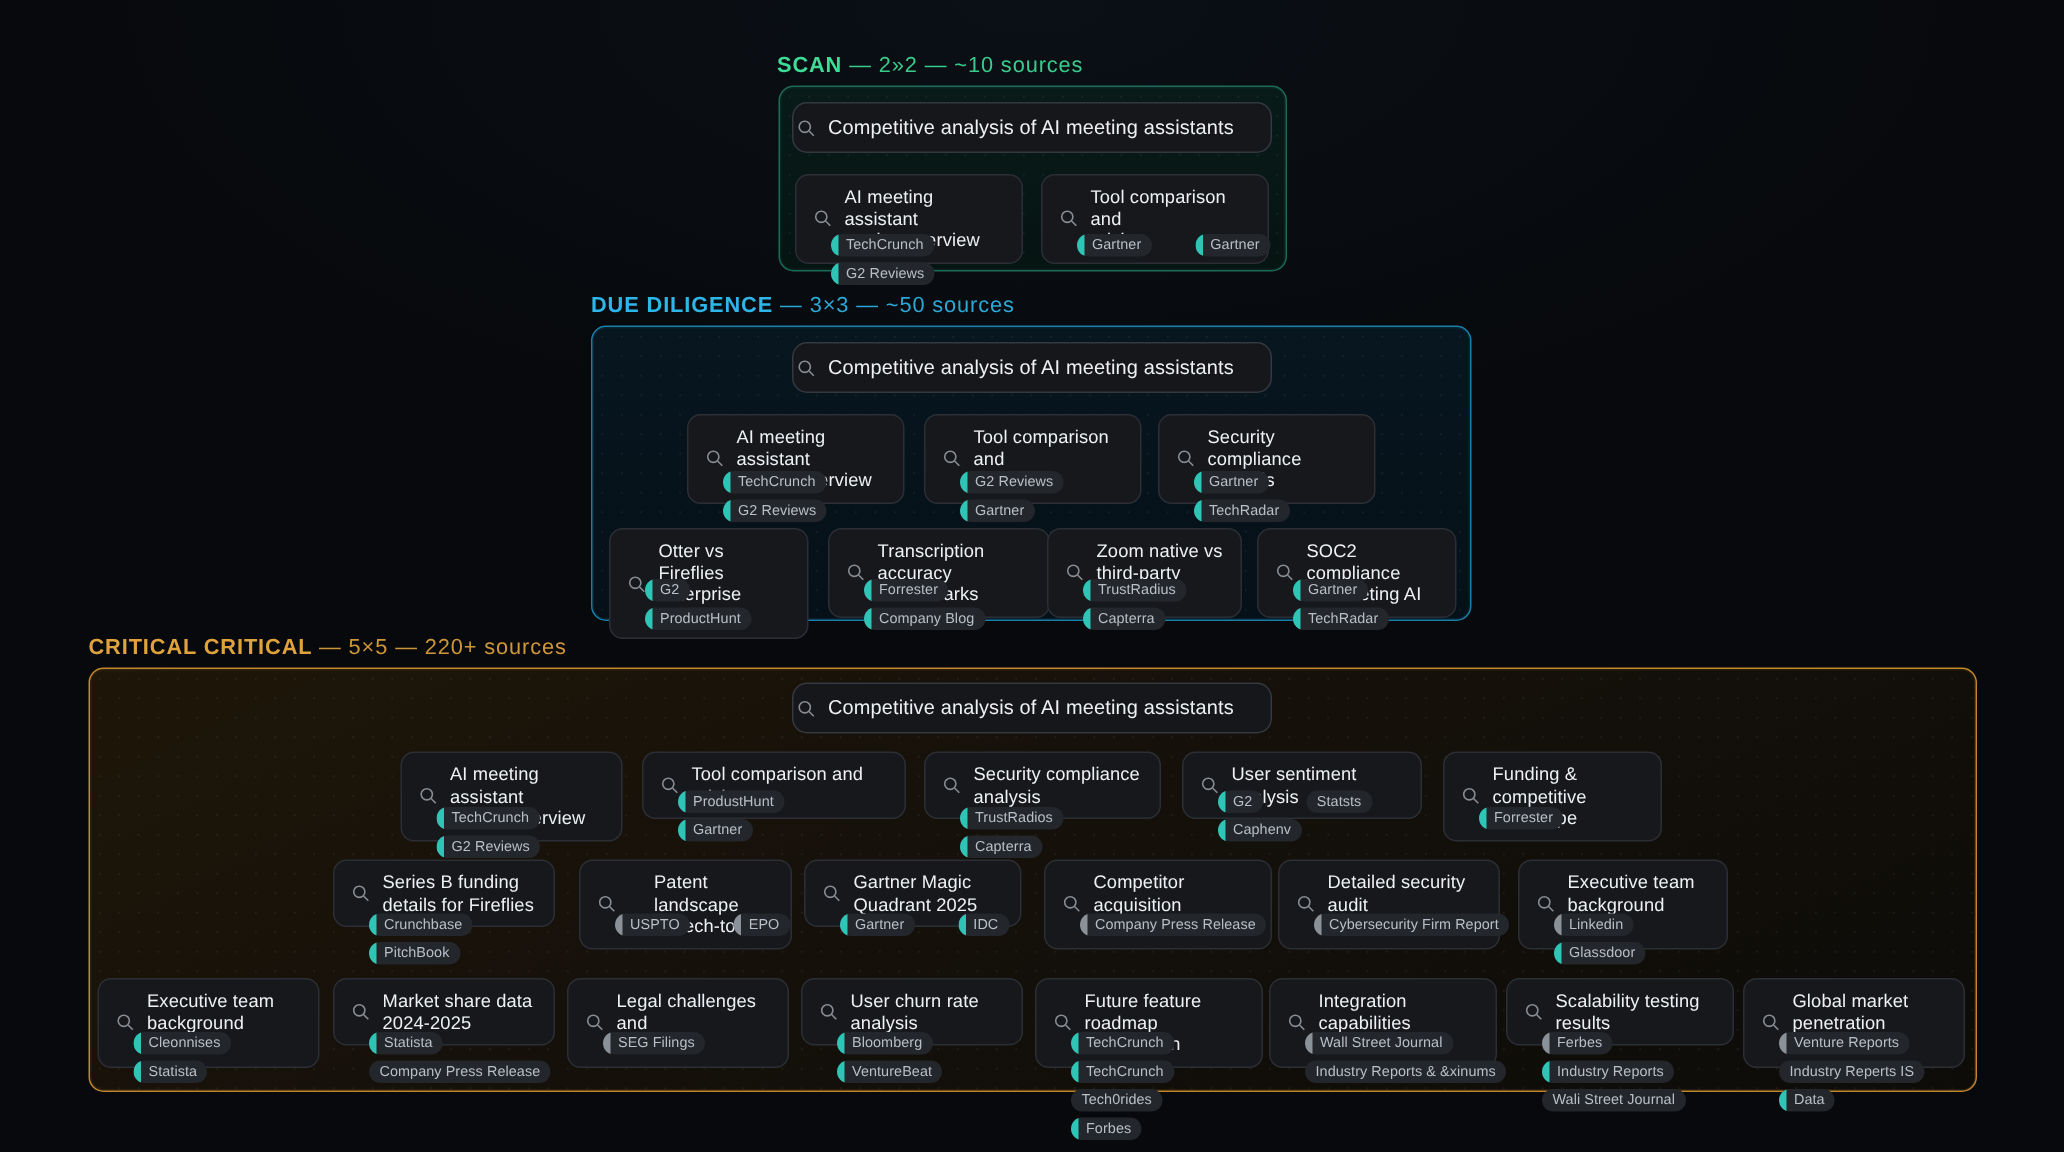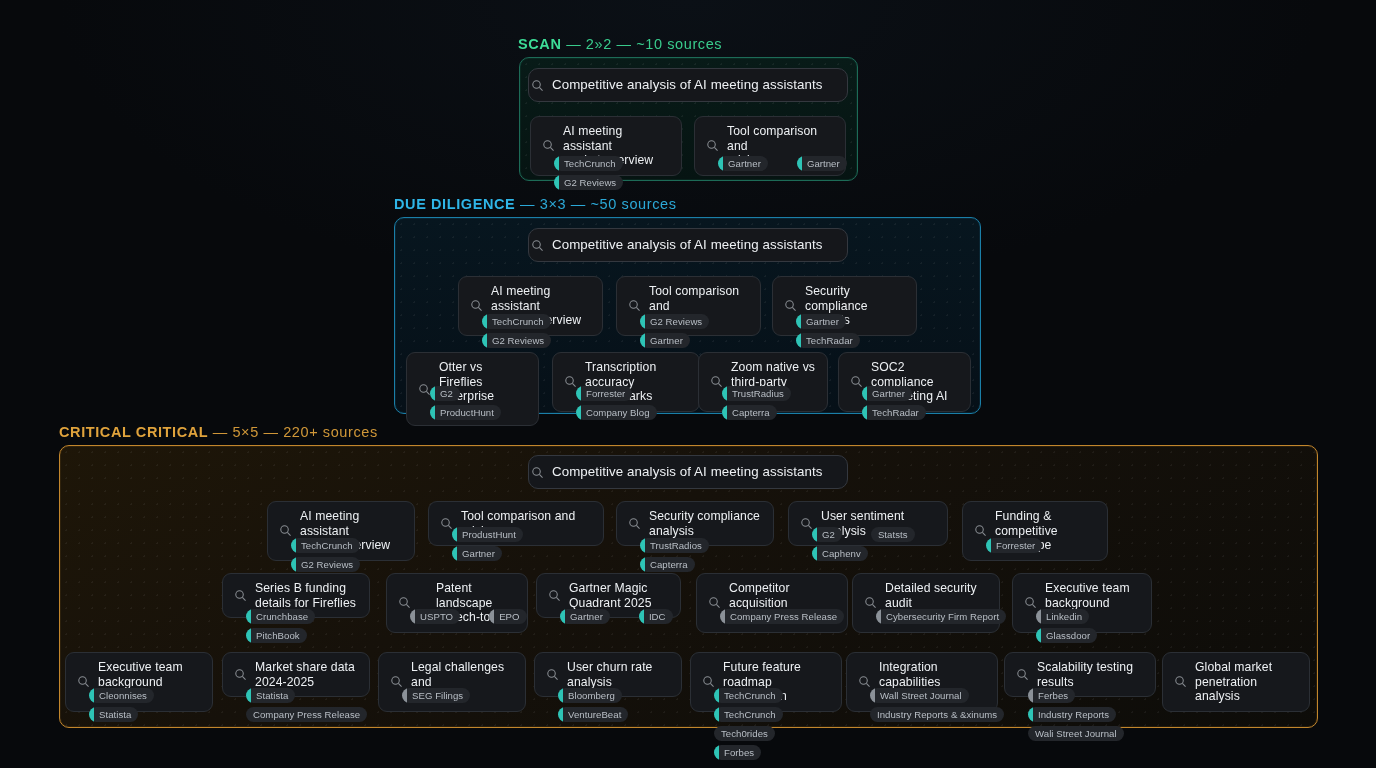--- a/index.html
+++ b/index.html
@@ -731,14 +731,27 @@
   </div>
 
   <div class="node" style="left:1162px; top:652px; width:148px;">
     <svg class="glyph" viewBox="0 0 16 16">
         <circle cx="6.8" cy="6.8" r="4.6" fill="none" stroke="#cfd5db" stroke-width="1.3"></circle>
         <line x1="10.3" y1="10.3" x2="14.2" y2="14.2" stroke="#cfd5db" stroke-width="1.3"></line>
       </svg>
     <span class="label">Global market
 penetration analysis</span>
   </div>
+  <div class="chips" style="left:1162px; top:688px; width:152px;">
+    <span class="chip c-gray">
+        <i class="bar"></i>
+        <span>Venture Reports</span>
+      </span>
+    <span class="chip c-none">
+        <span>Industry Reperts IS</span>
+      </span>
+    <span class="chip">
+        <i class="bar"></i>
+        <span>Data</span>
+      </span>
+  </div>
 
 </div>
 
 </body></html>

